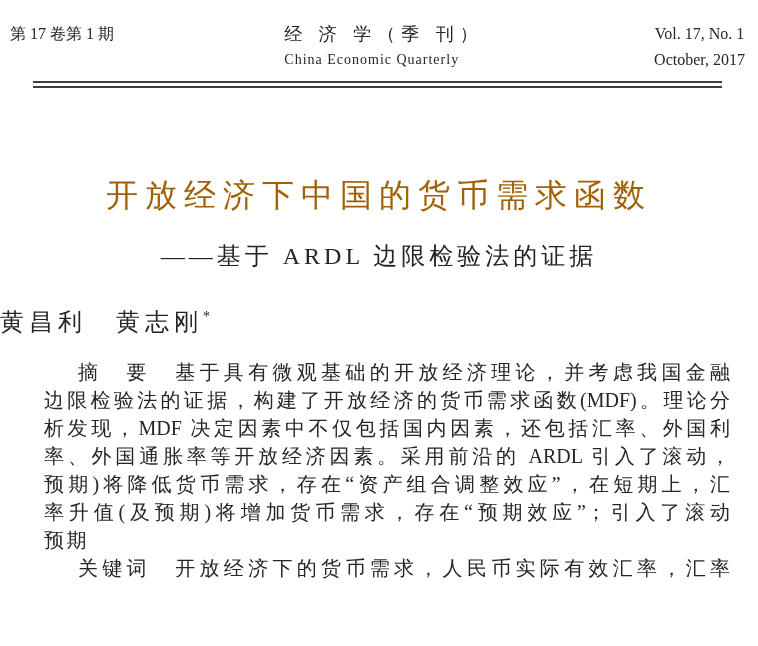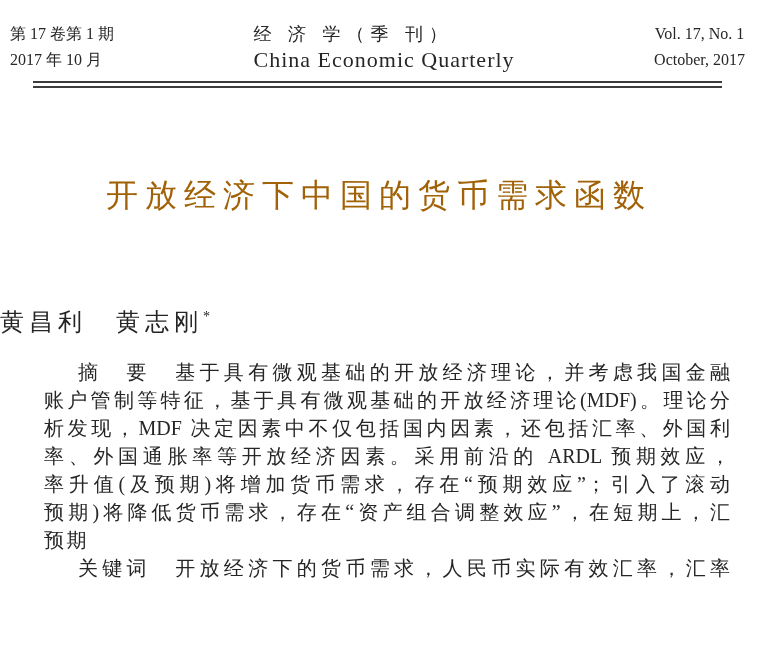--- a/index.html
+++ b/index.html
@@ -13,21 +13,21 @@
   }
   
   .jheader{
     position:absolute;top:21px;left:10px;right:13px;
     display:flex;justify-content:space-between;align-items:flex-start;
   }
   .jheader .col{line-height:26px;font-size:16px;white-space:nowrap;}
   .hdr-left{text-align:left;}
   .hdr-center{text-align:left;}
   .hdr-center .cn{font-size:18px;letter-spacing:6px;}
-  .hdr-center .en{font-size:22px;letter-spacing:1px;}
+  .hdr-center .en{font-size:14px;letter-spacing:1px;}
   .hdr-right{text-align:center;}
   
   .double-rule{
     position:absolute;top:81px;left:33px;width:689px;
     height:3px;
     border-top:2px solid #3c3c3c;
     border-bottom:2px solid #3c3c3c;
   }
   
   .title{
@@ -66,43 +66,43 @@
   .abs-line.indent{text-indent:34px;}
 </style>
 </head>
 <body>
 
 <div class="page">
 
   <div class="jheader">
     <div class="col hdr-left">
       <div>第 17 卷第 1 期</div>
-      <div>2017 年 10 月</div>
     </div>
     <div class="col hdr-center">
       <div class="cn">经 济 学（季 刊）</div>
       <div class="en">China Economic Quarterly</div>
     </div>
     <div class="col hdr-right">
       <div>Vol. 17, No. 1</div>
       <div>October, 2017</div>
     </div>
   </div>
 
   <div class="double-rule"></div>
 
   <h1 class="title">开放经济下中国的货币需求函数</h1>
 
+  <h2 class="subtitle">——基于 ARDL 边限检验法的证据</h2>
 
   <div class="authors"><span>黄昌利　黄志刚</span><sup>*</sup></div>
 
   <div class="abstract">
       <div class="abs-line stretch indent">摘　要　基于具有微观基础的开放经济理论，并考虑我国金融</div>
-      <div class="abs-line stretch">账户管制等特征，基于具有微观基础的开放经济理论(MDF)。理论分</div>
+      <div class="abs-line stretch">边限检验法的证据，构建了开放经济的货币需求函数(MDF)。理论分</div>
       <div class="abs-line stretch">析发现，MDF 决定因素中不仅包括国内因素，还包括汇率、外国利</div>
-      <div class="abs-line stretch">率、外国通胀率等开放经济因素。采用前沿的 ARDL 预期效应，</div>
+      <div class="abs-line stretch">率、外国通胀率等开放经济因素。采用前沿的 ARDL 引入了滚动，</div>
+      <div class="abs-line stretch">预期)将降低货币需求，存在“资产组合调整效应”，在短期上，汇</div>
       <div class="abs-line stretch">率升值(及预期)将增加货币需求，存在“预期效应”；引入了滚动</div>
-      <div class="abs-line stretch">预期)将降低货币需求，存在“资产组合调整效应”，在短期上，汇</div>
       <div class="abs-line plain">预期</div>
       <div class="abs-line stretch indent">关键词　开放经济下的货币需求，人民币实际有效汇率，汇率</div>
     </div>
 
 </div>
 
 </body></html>

